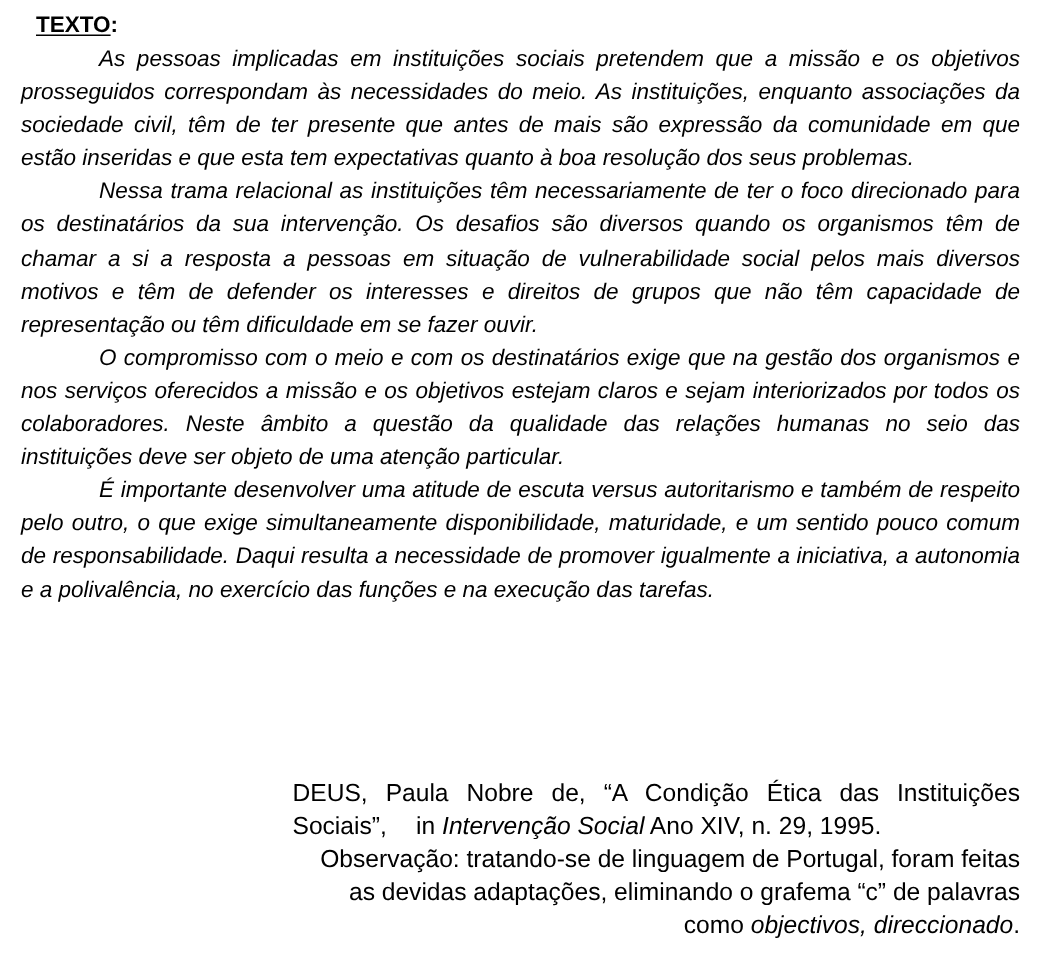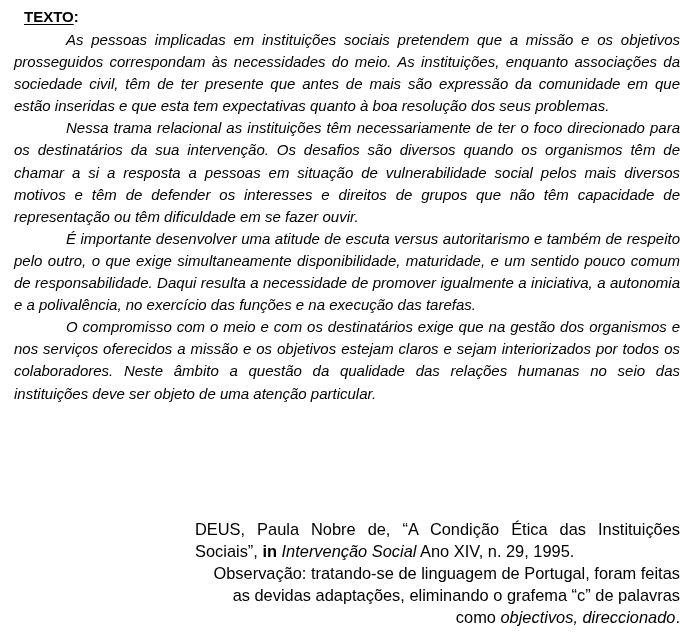--- a/index.html
+++ b/index.html
@@ -64,36 +64,36 @@
     font-size: 16.4px;
     line-height: 22.1px;
     text-align: justify;
     text-justify: inter-word;
     text-indent: 0;
   }
   p.cite.last {
     text-align: right;
   }
   .it { font-style: italic; }
-  .bd { font-weight: bold; }
+  .bd { font-weight: normal; margin-left: 15px; }
 </style>
 </head>
 <body>
 
 <div class="page">
 
   <div class="heading">
     <span class="u">TEXTO</span><span>:</span>
   </div>
 
   <div class="body-block">
     <p class="para">As pessoas implicadas em instituições sociais pretendem que a missão e os objetivos prosseguidos correspondam às necessidades do meio. As instituições, enquanto associações da sociedade civil, têm de ter presente que antes de mais são expressão da comunidade em que estão inseridas e que esta tem expectativas quanto à boa resolução dos seus problemas.</p>
     <p class="para">Nessa trama relacional as instituições têm necessariamente de ter o foco direcionado para os destinatários da sua intervenção. Os desafios são diversos quando os organismos têm de chamar a si a resposta a pessoas em situação de vulnerabilidade social pelos mais diversos motivos e têm de defender os interesses e direitos de grupos que não têm capacidade de representação ou têm dificuldade em se fazer ouvir.</p>
+    <p class="para">O compromisso com o meio e com os destinatários exige que na gestão dos organismos e nos serviços oferecidos a missão e os objetivos estejam claros e sejam interiorizados por todos os colaboradores. Neste âmbito a questão da qualidade das relações humanas no seio das instituições deve ser objeto de uma atenção particular.</p>
     <p class="para">É importante desenvolver uma atitude de escuta versus autoritarismo e também de respeito pelo outro, o que exige simultaneamente disponibilidade, maturidade, e um sentido pouco comum de responsabilidade. Daqui resulta a necessidade de promover igualmente a iniciativa, a autonomia e a polivalência, no exercício das funções e na execução das tarefas.</p>
-    <p class="para">O compromisso com o meio e com os destinatários exige que na gestão dos organismos e nos serviços oferecidos a missão e os objetivos estejam claros e sejam interiorizados por todos os colaboradores. Neste âmbito a questão da qualidade das relações humanas no seio das instituições deve ser objeto de uma atenção particular.</p>
   </div>
 
   <div class="cite-block">
     <p class="cite"><span>DEUS, Paula Nobre de, “A Condição Ética das Instituições Sociais”, </span><span class="bd">in</span><span class="it"> Intervenção Social</span><span> Ano XIV, n. 29, 1995.</span></p>
     <p class="cite last"><span>Observação: tratando-se de linguagem de Portugal, foram feitas as devidas adaptações, eliminando o grafema “c” de palavras como </span><span class="it">objectivos, direccionado</span><span>.</span></p>
   </div>
 
 </div>
 
 </body></html>

